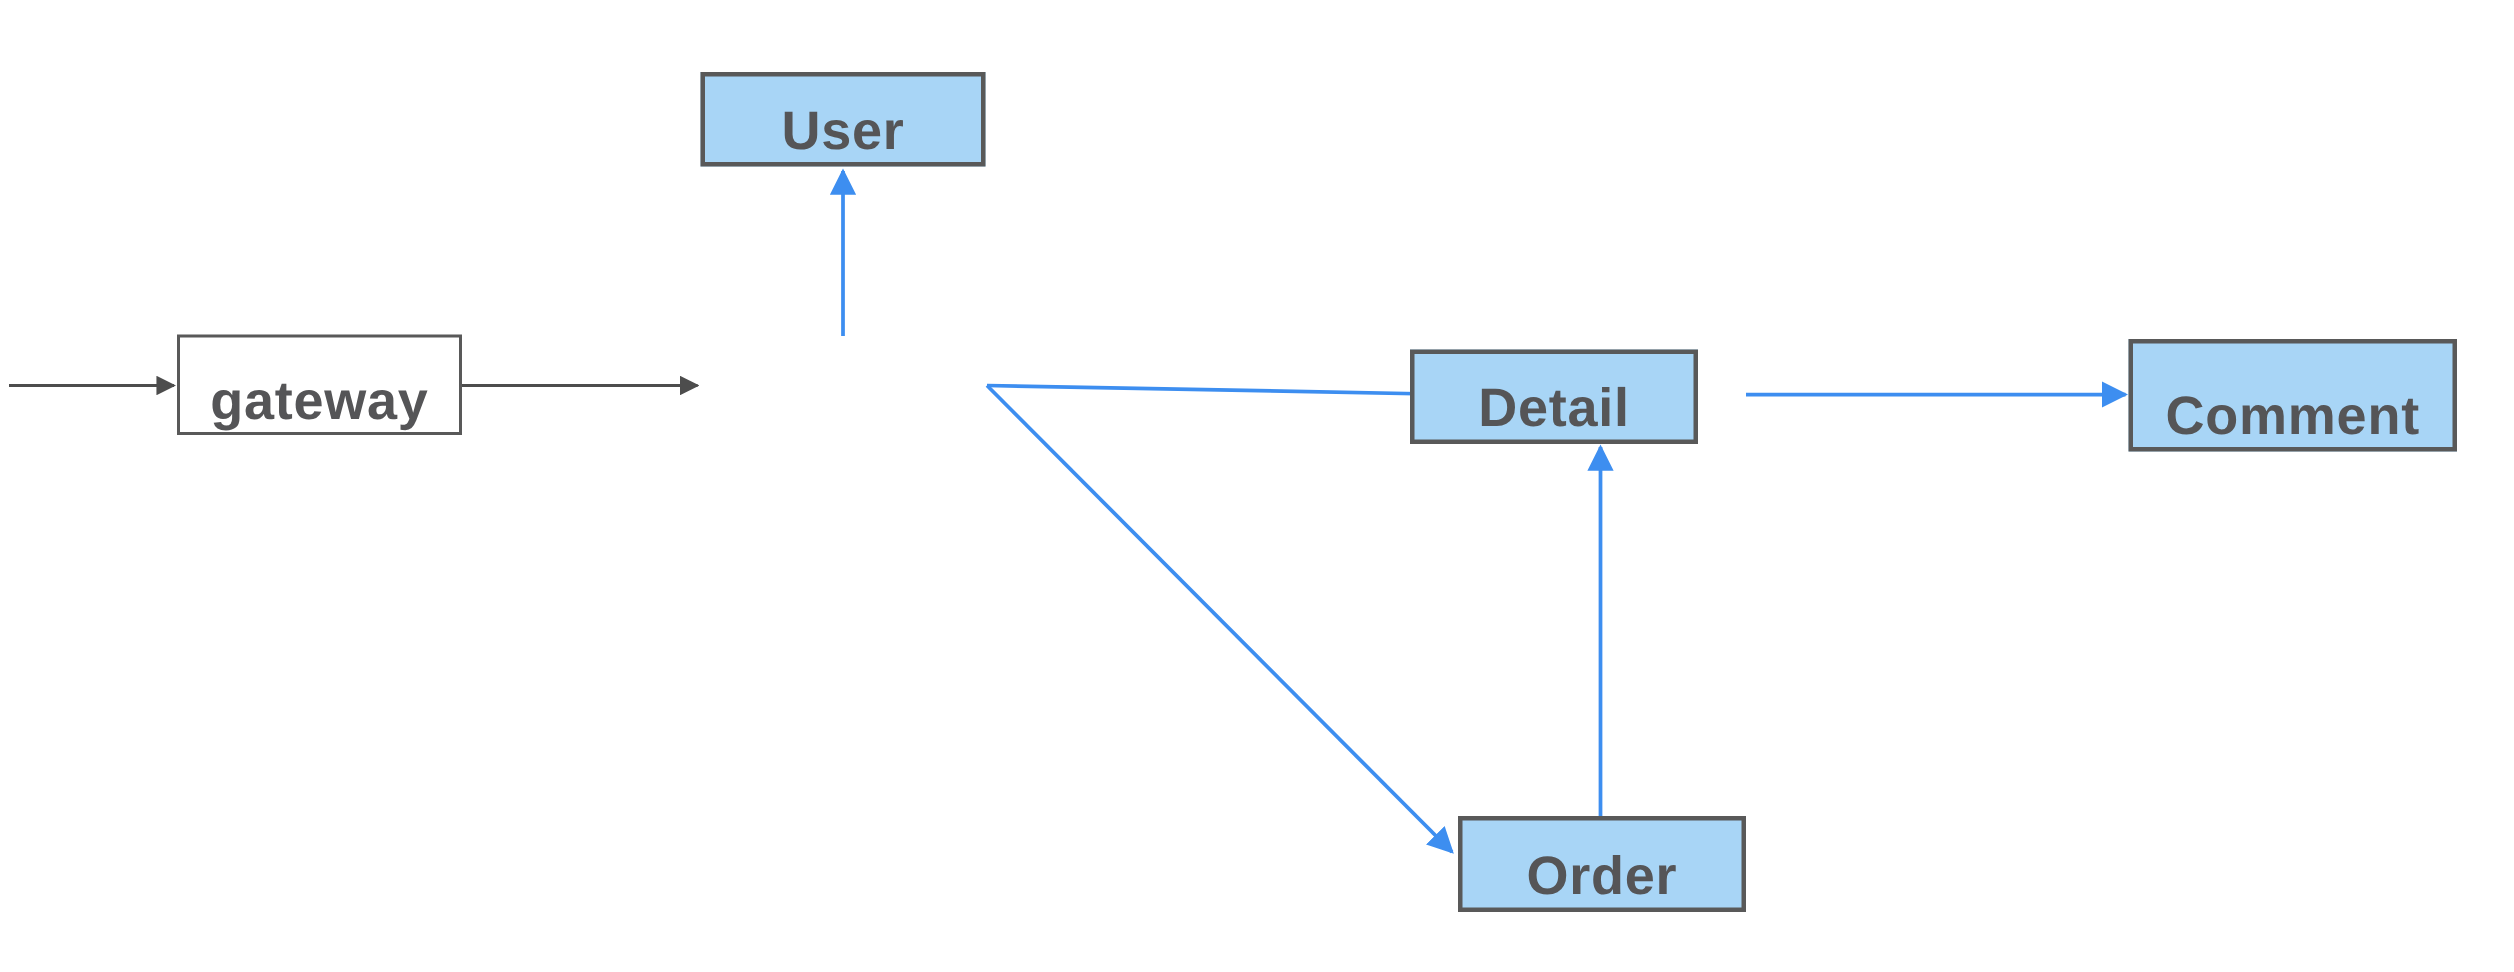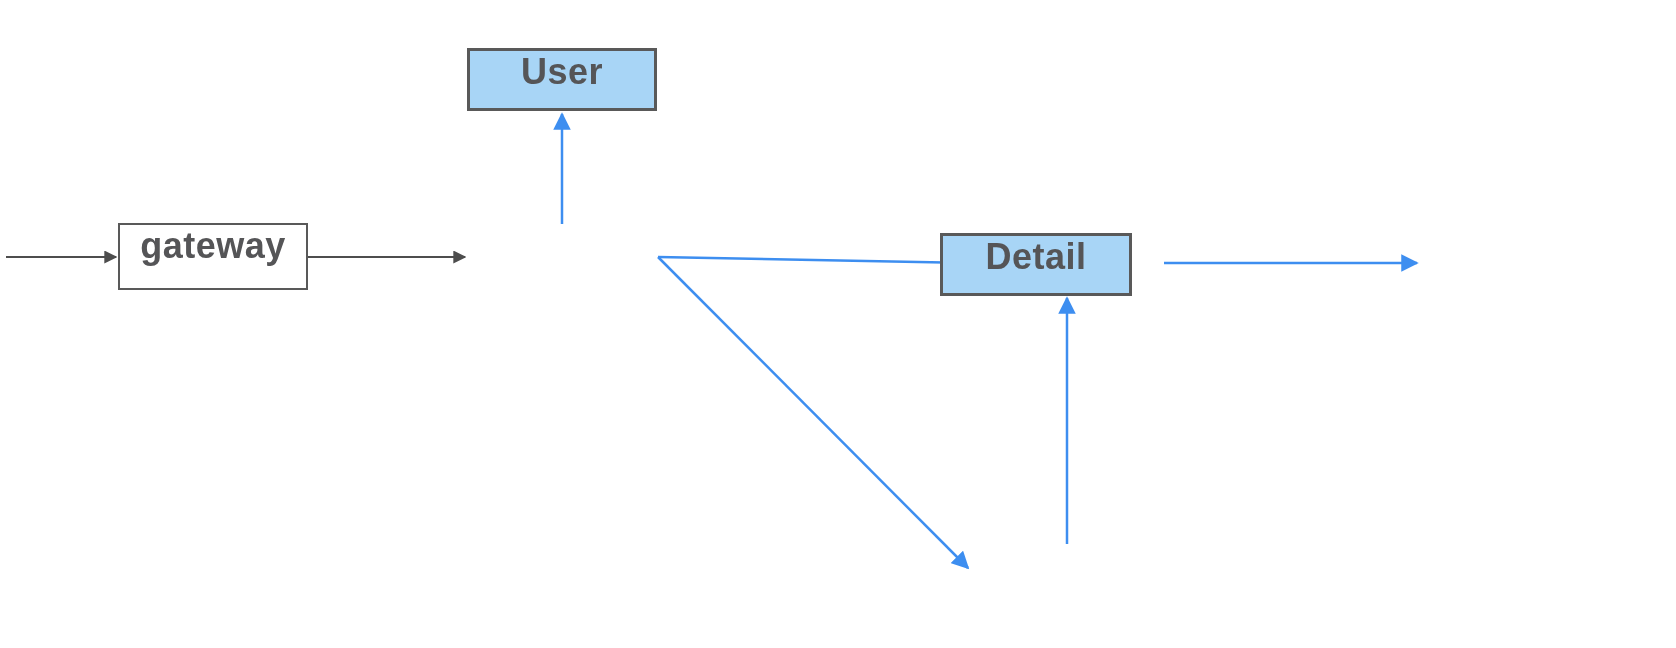--- a/index.html
+++ b/index.html
@@ -19,21 +19,21 @@
     position: absolute;
     left: 0;
     top: 0;
     width: 1676px;
     height: 648px;
   }
   .node {
     position: absolute;
     box-sizing: border-box;
     display: flex;
-    align-items: flex-start;
+    align-items: flex-end;
     justify-content: center;
     font-weight: 700;
     font-size: 36px;
     color: #555557;
     letter-spacing: 0.5px;
     white-space: nowrap;
   }
   .node.service {
     background: #A8D5F6;
     border: 3px solid #595959;
@@ -93,15 +93,21 @@
 
   <div class="node service node-user">
     <span>User</span>
   </div>
 
 
   <div class="node service node-detail">
     <span>Detail</span>
   </div>
 
+  <div class="node service node-comment">
+    <span>Comment</span>
+  </div>
 
+  <div class="node service node-order">
+    <span>Order</span>
+  </div>
 
 </div>
 
 </body></html>

